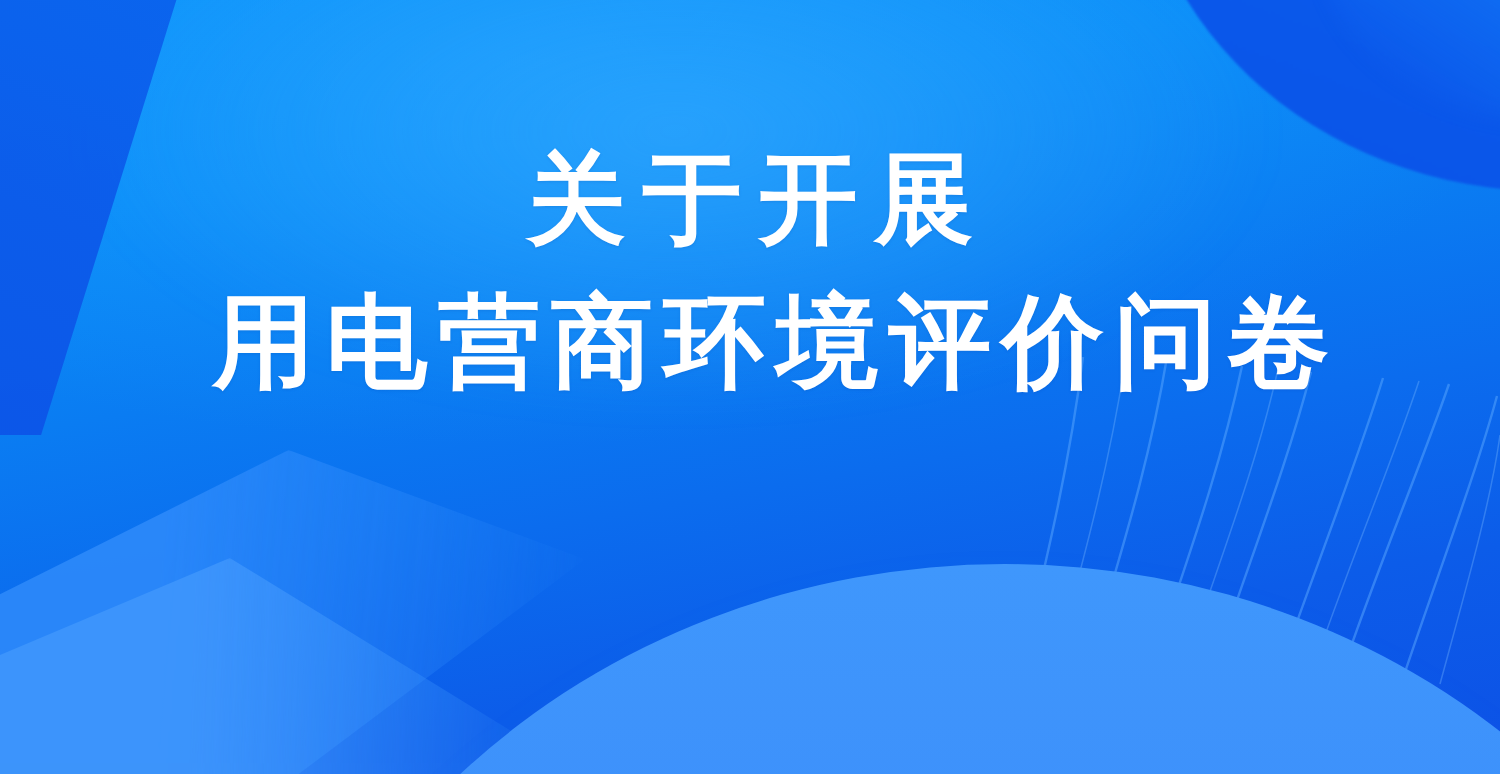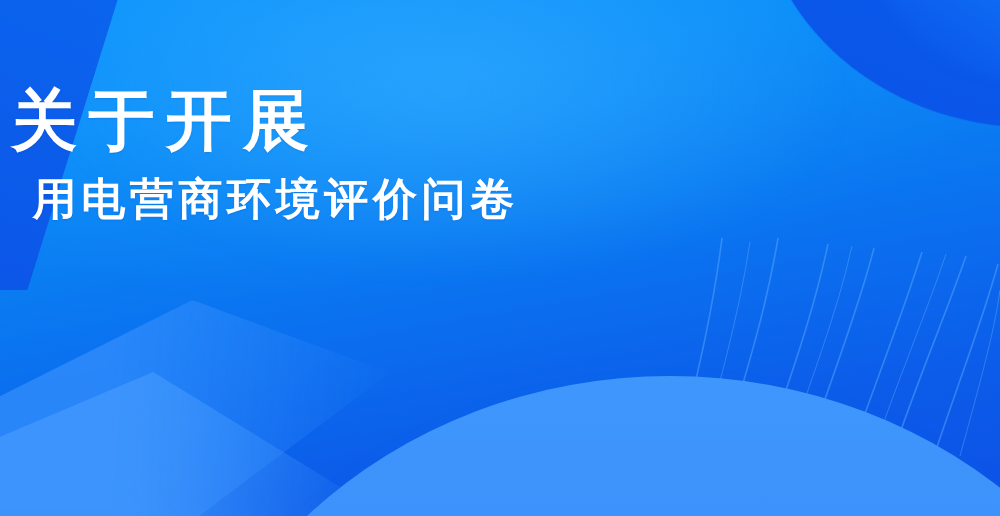--- a/index.html
+++ b/index.html
@@ -127,37 +127,38 @@
     height: 220px;
     overflow: hidden;
   }
   #deco-fan-lines svg { display: block; }
 
   
   #headline {
     position: absolute;
     left: 0;
     right: 0;
-    top: 74px;
+    top: 86px;
+    text-align: center;
     color: #ffffff;
     z-index: 5;
   }
   .headline-line {
     display: block;
     font-size: 66px;
     line-height: 1.42;
     font-weight: 700;
     letter-spacing: 0.17em;
     
     text-indent: 0.17em;
     white-space: nowrap;
     text-shadow: 0 1px 2px rgba(7,60,160,0.18);
   }
   #headline-line-2 {
-    font-size: 44px;
+    font-size: 68px;
     letter-spacing: 0.105em;
     text-indent: 0.105em;
     margin-left: 28px;
   }
 </style>
 </head>
 <body>
 
 <div id="banner">
 

